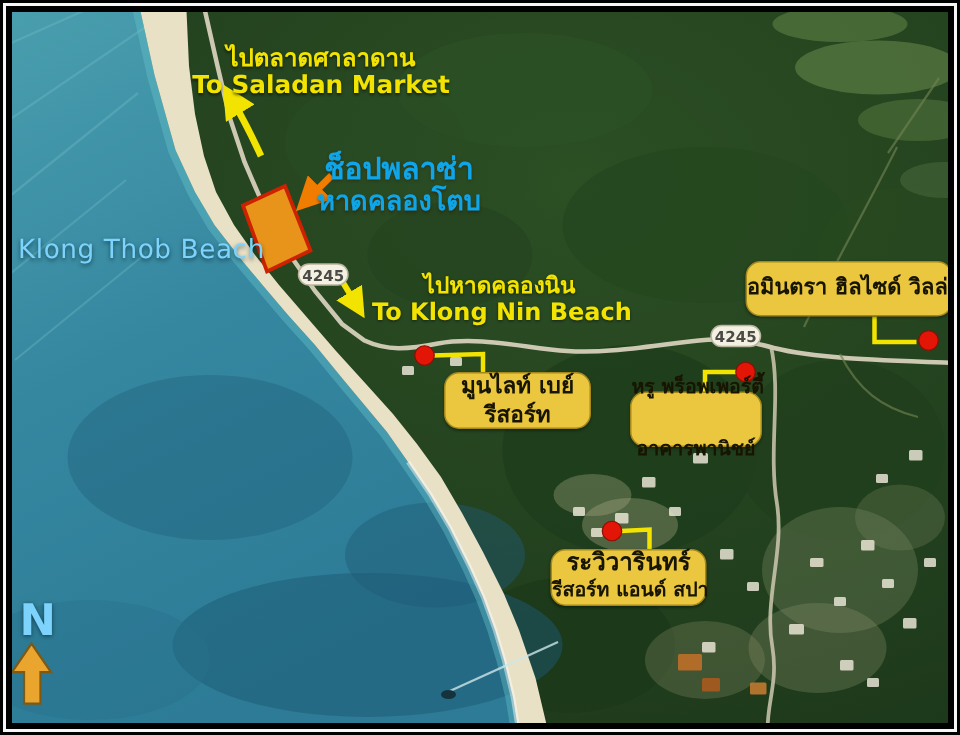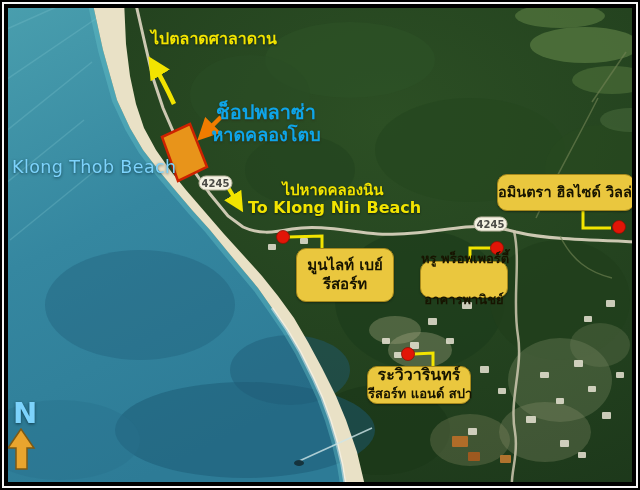--- a/index.html
+++ b/index.html
@@ -172,39 +172,40 @@
     <g>
       <rect x="474" y="217" width="33" height="14" rx="7" fill="#f4f1e2" stroke="#b9b49e" stroke-width="1"></rect>
       <text x="490.5" y="228" text-anchor="middle" font-size="10" font-weight="bold" fill="#4a4a46">4245</text>
     </g>
 
     <polygon points="21,429 8,448 16,448 16,469 27,469 27,448 34,448" fill="#e9a52e" stroke="#7c5a16" stroke-width="1.5"></polygon>
   </svg>
 
   <div class="lbl yellow" style="left:128px;top:30px;width:172px;text-align:center;">
     <div style="font-size:16px;">ไปตลาดศาลาดาน</div>
+    <div style="font-size:16.5px;">To Saladan Market</div>
   </div>
 
   <div class="lbl orange" style="left:196px;top:100px;width:140px;">
     <div style="font-size:20px;">ช็อปพลาซ่า</div>
     <div style="font-size:18px;">หาดคลองโตบ</div>
   </div>
 
   <div class="lbl white" style="left:12px;top:157px;font-size:17.5px;">Klong Thob Beach</div>
 
   <div class="lbl yellow" style="left:248px;top:182px;width:170px;">
     <div style="font-size:15px;">ไปหาดคลองนิน</div>
     <div style="font-size:16px;">To Klong Nin Beach</div>
   </div>
 
   <div class="callout" style="left:497px;top:174px;width:138px;height:37px;font-size:14.5px;">
     <div>อมินตรา ฮิลไซด์ วิลล่า</div>
   </div>
 
-  <div class="callout" style="left:296px;top:248px;width:98px;height:54px;font-size:15px;">
+  <div class="callout" style="left:296px;top:248px;width:98px;height:38px;font-size:15px;">
     <div>มูนไลท์ เบย์</div>
     <div>รีสอร์ท</div>
   </div>
 
   <div class="callout" style="left:420px;top:261px;width:88px;height:37px;font-size:13px;gap:24px;">
     <div>หรู พร็อพเพอร์ตี้</div>
     <div>อาคารพานิชย์</div>
   </div>
 
   <div class="callout" style="left:367px;top:366px;width:104px;height:38px;font-size:13px;justify-content:flex-end;">

